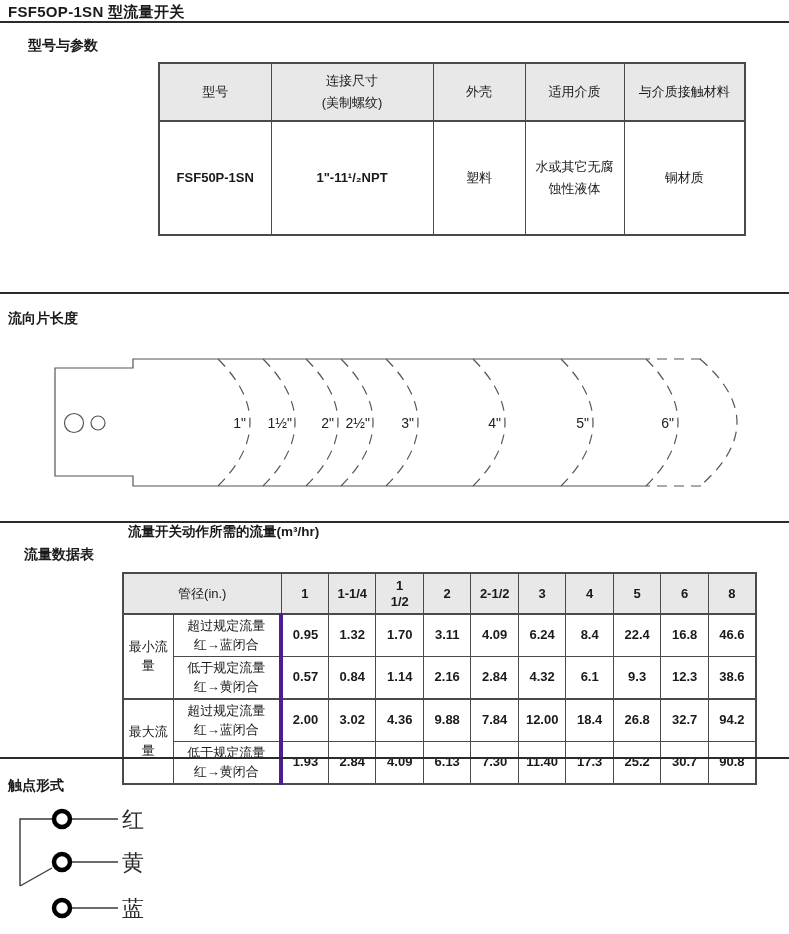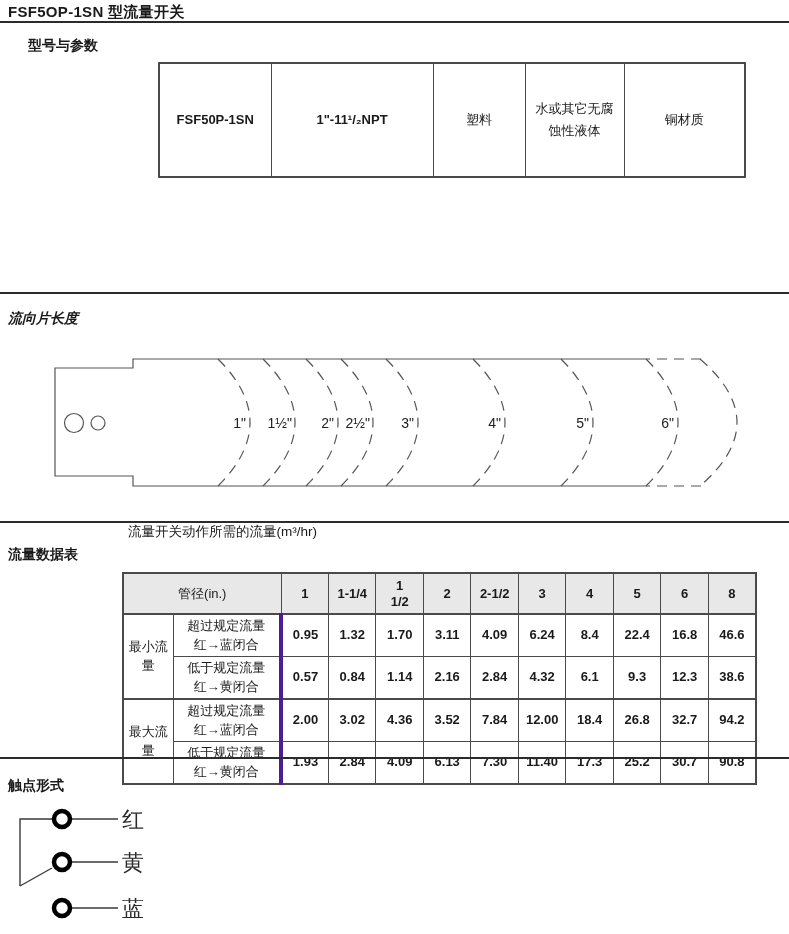--- a/index.html
+++ b/index.html
@@ -16,21 +16,21 @@
   td { text-align:center; vertical-align:middle; white-space:pre-line; }
 
   
   .t1 { position:absolute; left:158px; top:62px; width:586px; border:2px solid #4a4a4a; }
   .t1 td { border:1px solid #4a4a4a; font-size:13px; line-height:1.7; }
   .t1 tr.hd td { background:#e8e8e8; height:54px; border-bottom:2px solid #4a4a4a; }
   .t1 tr.bd td { height:110px; background:#ffffff; }
   .latin { font-weight:bold; }
 
   
-  .flow-title { position:absolute; left:128px; top:523px; font-size:13.5px; font-weight:normal;text-align:center; }
+  .flow-title { position:absolute; left:128px; top:523px; font-size:13.5px; font-weight:bold;text-align:center; }
   .t2 { position:absolute; left:122px; top:572px; width:635px; border:2px solid #4a4a4a; }
   .t2 td { border:1px solid #4a4a4a; font-size:13px; line-height:1.45; }
   .t2 tr.hd td { background:#e8e8e8; height:37px; border-bottom:2px solid #4a4a4a; line-height:1.2; }
   .t2 tr td.num { font-weight:bold; }
   .t2 tr.dr td { height:39px; }
   .t2 tr.grp td { border-top:2px solid #4a4a4a; }
   .t2 td.desc { border-right:4px solid #4c1d95; }
 
   svg { position:absolute; display:block; }
   .outline { fill:none; stroke:#555; stroke-width:1.2; }
@@ -52,34 +52,42 @@
 
   <table class="t1">
     <colgroup>
       <col style="width:112px">
         <col style="width:162px">
         <col style="width:92px">
         <col style="width:99px">
         <col style="width:121px">
     </colgroup>
     <tbody>
+        <tr class="hd">
+      <td>型号</td>
+      <td>连接尺寸
+(美制螺纹)</td>
+      <td>外壳</td>
+      <td>适用介质</td>
+      <td>与介质接触材料</td>
+    </tr>
     <tr class="bd">
       <td class="latin">FSF50P-1SN</td>
       <td class="latin">1"-11¹/₂NPT</td>
       <td>塑料</td>
       <td>水或其它无腐
 蚀性液体</td>
       <td>铜材质</td>
     </tr>
   </tbody>
     </table>
 
   <div class="sep" style="top:292px;"></div>
 
-  <div class="sec-heading" style="top:310px;font-style:italic;">流向片长度</div>
+  <div class="sec-heading" style="top:310px;">流向片长度</div>
 
   <svg style="left:0; top:340px;" width="789" height="165" viewBox="0 0 789 165">
 
     <path class="outline" d="M 640,19 L 133,19 L 133,28 L 55,28 L 55,136 L 133,136 L 133,146 L 640,146"></path>
 
     <path class="dashed" d="M 640,19 L 702,19"></path>
     <path class="dashed" d="M 640,146 L 702,146"></path>
     <path class="dashed" d="M 700,19 Q 774,82.5 700,146"></path>
 
     <circle class="outline" cx="74" cy="83" r="9.5"></circle>
@@ -99,21 +107,21 @@
     <text class="arc-label" text-anchor="end" x="334" y="88">2"</text>
     <text class="arc-label" text-anchor="end" x="370" y="88">2½"</text>
     <text class="arc-label" text-anchor="end" x="414" y="88">3"</text>
     <text class="arc-label" text-anchor="end" x="501" y="88">4"</text>
     <text class="arc-label" text-anchor="end" x="589" y="88">5"</text>
     <text class="arc-label" text-anchor="end" x="674" y="88">6"</text>
   </svg>
 
   <div class="sep" style="top:521px;"></div>
 
-  <div class="sec-heading" style="top:546px;">流量数据表</div>
+  <div class="sec-heading" style="top:546px;margin-left:16px;">流量数据表</div>
   <div class="flow-title">流量开关动作所需的流量(m³/hr)</div>
 
   <table class="t2">
     <colgroup>
       <col style="width:50px">
         <col style="width:108px">
       <col>
         <col>
         <col>
         <col>
@@ -170,21 +178,21 @@
       <td class="num">38.6</td>
     </tr>
     <tr class="dr grp">
       <td rowspan="2">最大流
 量</td>
       <td class="desc">超过规定流量
 红→蓝闭合</td>
       <td class="num">2.00</td>
       <td class="num">3.02</td>
       <td class="num">4.36</td>
-      <td class="num">3.52</td>
+      <td class="num">9.88</td>
       <td class="num">7.84</td>
       <td class="num">12.00</td>
       <td class="num">18.4</td>
       <td class="num">26.8</td>
       <td class="num">32.7</td>
       <td class="num">94.2</td>
     </tr>
     <tr class="dr">
       <td class="desc">低于规定流量
 红→黄闭合</td>

